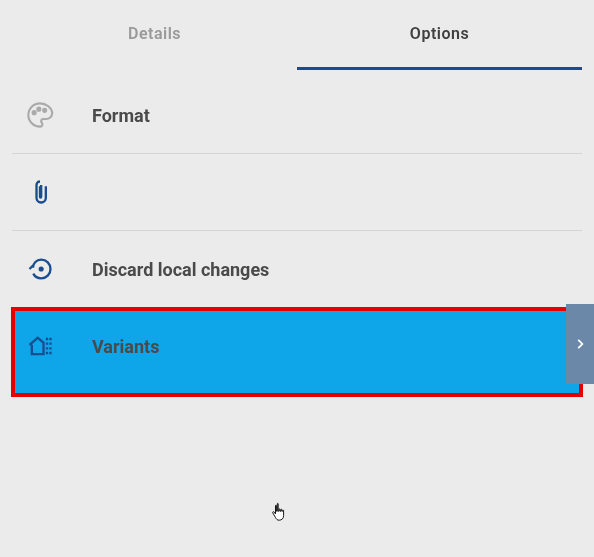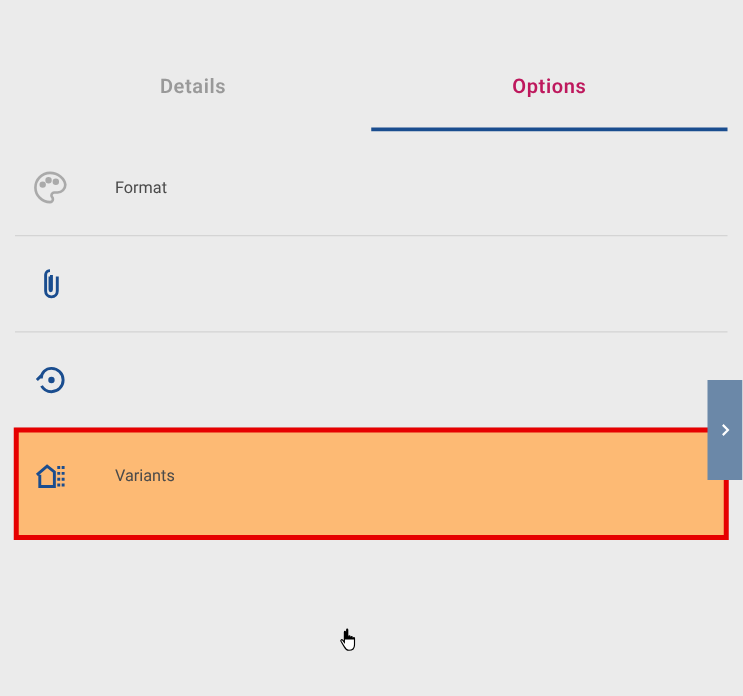--- a/index.html
+++ b/index.html
@@ -24,65 +24,64 @@
       border-bottom: 1px solid transparent;
     }
     .tab {
       flex: 1;
       text-align: center;
       padding: 24px 0;
       font-size: 16px;
       font-weight: 600;
       letter-spacing: 0.5px;
       cursor: pointer;
-      margin-top: 35px;
     }
     .tab.inactive {
       color: #999;
     }
     .tab.active {
-      color: #be185d;
+      color: #404040;
       border-bottom: 3px solid #1a4d8f;
     }
     .list {
       padding: 0 12px;
     }
     .list-item {
       display: flex;
       align-items: center;
       padding: 24px 14px;
       border-bottom: 1px solid #d4d4d4;
       cursor: pointer;
     }
     .list-item.first {
       padding-top: 30px;
     }
     .list-item.highlighted {
       outline: 4px solid #e60000;
       outline-offset: -3px;
-      background: #fdba74;
+      background: #0ea5e9;
       padding-bottom: 36px;
       border-bottom: none;
     }
     .icon-wrap {
       width: 28px;
       height: 28px;
       display: flex;
       align-items: center;
       justify-content: center;
       margin-right: 38px;
     }
     .icon-wrap svg {
       width: 28px;
       height: 28px;
     }
     .item-label {
-      font-size: 13px;
+      font-size: 18px;
       color: #4a4a4a;
-      font-weight: 400;
+      font-weight: 700;
     }
     .nav-arrow {
       position: absolute;
       right: 0;
       top: 304px;
       width: 28px;
       height: 80px;
       background: #6b88a8;
       display: flex;
       align-items: center;
@@ -133,20 +132,21 @@
     </div>
 
 
     <div class="list-item">
       <span class="icon-wrap">
         <svg viewBox="0 0 24 24" fill="none" stroke="#1a4d8f" stroke-width="2">
           <path d="M3 12 L6 9 L6 11 C6 7 9 4 13 4 C17.5 4 21 7.5 21 12 C21 16.5 17.5 20 13 20 C10 20 7.5 18.4 6.2 16"></path>
           <circle cx="13" cy="12" r="2.2" fill="#1a4d8f" stroke="none"></circle>
         </svg>
       </span>
+      <span class="item-label">Discard local changes</span>
     </div>
 
 
     <div class="list-item highlighted">
       <span class="icon-wrap">
         <svg viewBox="0 0 24 24" fill="none" stroke="#1a4d8f" stroke-width="2">
           <path d="M3 11 L10 5 L15 9 L15 19 L5 19 L5 11"></path>
           <path d="M18 5 L18 19 M21 5 L21 19" stroke-dasharray="2 2"></path>
         </svg>
       </span>

